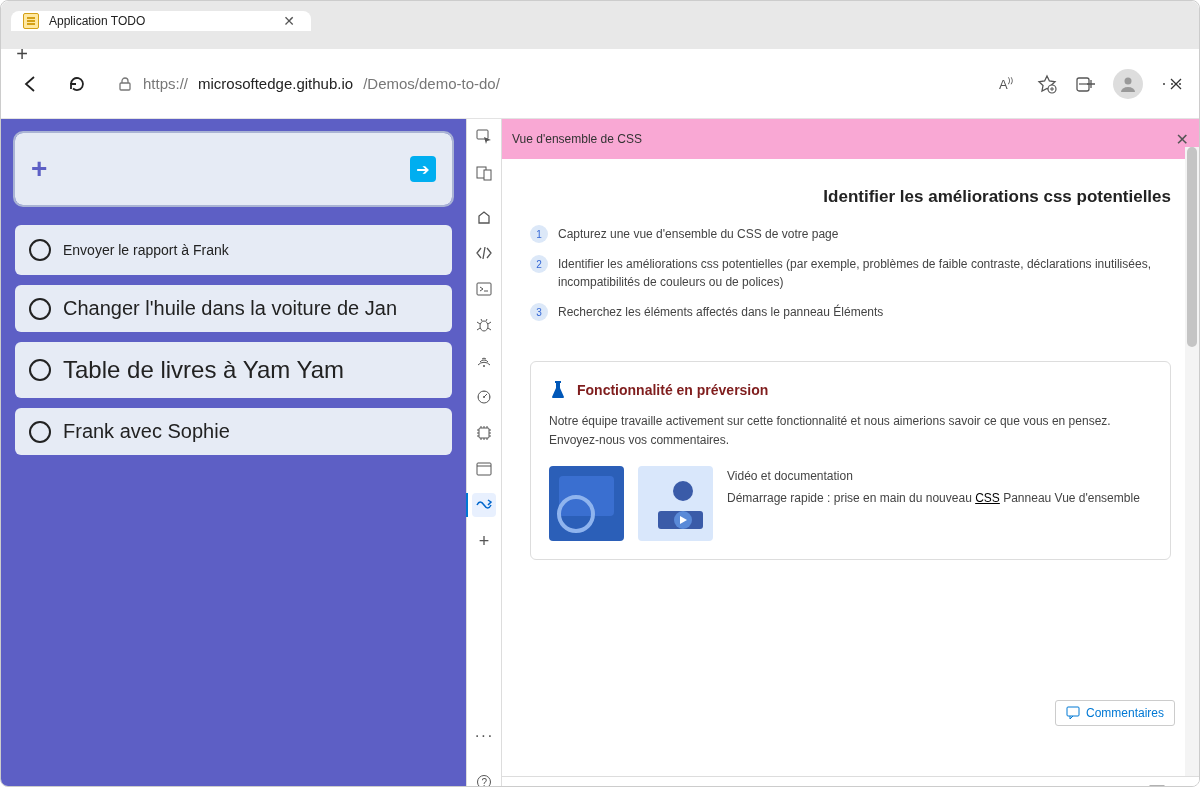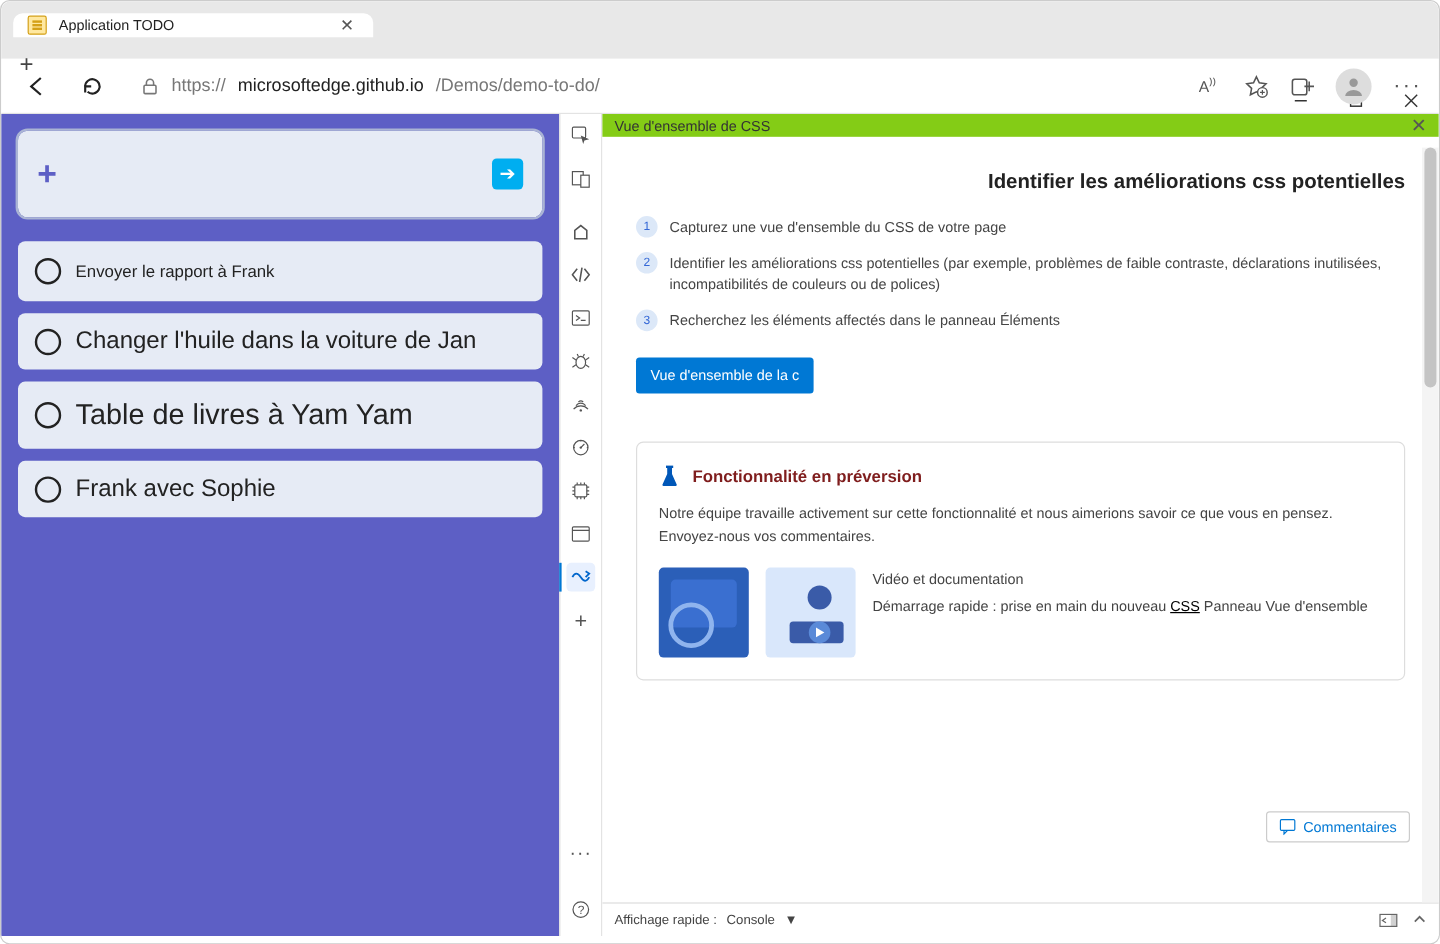--- a/index.html
+++ b/index.html
@@ -10,21 +10,21 @@
 .tab { background: #fff; height: 38px; margin-top: 10px; margin-left: 10px; padding: 0 12px; display: flex; align-items: center; gap: 10px; border-radius: 8px 8px 0 0; width: 300px; position: relative; }
 .tab-icon { width: 16px; height: 16px; background: #ffe8a0; border: 1px solid #d4a017; border-radius: 2px; position: relative; }
 .tab-icon::after { content: ""; position: absolute; top: 3px; left: 3px; right: 3px; height: 2px; background: #d4a017; box-shadow: 0 3px 0 #d4a017, 0 6px 0 #d4a017; }
 .tab-title { font-size: 12px; color: #222; flex: 1; }
 .tab-close { font-size: 14px; color: #555; cursor: pointer; padding: 2px 4px; }
 .newtab { width: 30px; height: 30px; margin: 12px 0 0 6px; display: flex; align-items: center; justify-content: center; font-size: 20px; color: #444; cursor: pointer; }
 .winctrl { margin-left: auto; display: flex; }
 .winbtn { width: 46px; height: 36px; display: flex; align-items: center; justify-content: center; color: #444; }
 
 
-.addrbar { height: 46px; background: #fff; display: flex; align-items: center; padding: 0 14px; gap: 14px; border-bottom: 1px solid #e3e3e3; }
+.addrbar { height: 70px; background: #fff; display: flex; align-items: center; padding: 0 14px; gap: 14px; border-bottom: 1px solid #e3e3e3; }
 .navbtn { width: 32px; height: 32px; display: flex; align-items: center; justify-content: center; color: #333; }
 .urlfield { flex: 1; height: 34px; display: flex; align-items: center; gap: 10px; padding: 0 10px; font-size: 15px; color: #777; }
 .urlfield .lock { color: #777; }
 .urlfield .host { color: #222; }
 .rightctrl { display: flex; align-items: center; gap: 18px; color: #555; }
 .avatar { width: 30px; height: 30px; border-radius: 50%; background: #ddd; display: flex; align-items: center; justify-content: center; }
 
 
 .main { display: flex; height: calc(787px - 48px - 54px); }
 
@@ -40,21 +40,21 @@
 
 
 .rail { width: 36px; background: #fff; border-left: 1px solid #ddd; border-right: 1px solid #ddd; display: flex; flex-direction: column; align-items: center; padding-top: 6px; gap: 12px; color: #555; font-size: 15px; }
 .rail .ritem { width: 24px; height: 24px; display: flex; align-items: center; justify-content: center; cursor: pointer; position: relative; }
 .rail .active { background: #e8f0fe; border-radius: 4px; }
 .rail .active::before { content: ""; position: absolute; left: -6px; top: 0; bottom: 0; width: 2px; background: #0078d4; }
 .rail .bottom { margin-top: auto; margin-bottom: 10px; }
 
 
 .panel { flex: 1; display: flex; flex-direction: column; background: #fff; position: relative; }
-.panelhdr { height: 19px; background: #84cc16; display: flex; align-items: center; padding: 0 10px; font-size: 12px; color: #333; text-align: right; }
+.panelhdr { height: 40px; background: #f9a8d4; display: flex; align-items: center; padding: 0 10px; font-size: 12px; color: #333; text-align: right; }
 .panelhdr .x { margin-left: auto; color: #555; cursor: pointer; font-size: 16px; }
 .panelbody { flex: 1; padding: 28px 28px 10px 28px; overflow: hidden; position: relative; }
 .phead { font-size: 17px; font-weight: 600; margin-bottom: 18px; color: #222; text-align: right; }
 .steps { list-style: none; }
 .steps li { display: flex; gap: 10px; font-size: 12px; color: #444; margin-bottom: 12px; line-height: 1.5; }
 .steps .num { width: 18px; height: 18px; border-radius: 50%; background: #dce8f8; color: #3367d6; font-size: 10px; display: flex; align-items: center; justify-content: center; flex-shrink: 0; }
 .capbtn { background: #0078d4; color: #fff; font-size: 12px; padding: 8px 12px; border: none; border-radius: 3px; margin-top: 10px; cursor: pointer; }
 .preview { border: 1px solid #ddd; border-radius: 6px; padding: 18px; margin-top: 40px; font-size: 12px; }
 .prevhead { display: flex; align-items: center; gap: 10px; font-weight: 600; font-size: 14px; margin-bottom: 12px; color: #7f1d1d; }
 .flask { color: #0057b8; font-size: 18px; }
@@ -273,21 +273,20 @@
           </li>
         <li>
             <span class="num">2</span>
             <span>Identifier les améliorations css potentielles (par exemple, problèmes de faible contraste, déclarations inutilisées, incompatibilités de couleurs ou de polices)</span>
           </li>
         <li>
             <span class="num">3</span>
             <span>Recherchez les éléments affectés dans le panneau Éléments</span>
           </li>
       </ol>
-      <button class="capbtn">Vue d'ensemble de la c</button>
 
       <div class="preview">
         <div class="prevhead">
           <span class="flask">
               <svg width="18" height="20">
                 <path d="M7 2 L7 8 L3 17 A1 1 0 0 0 4 18 L14 18 A1 1 0 0 0 15 17 L11 8 L11 2 Z" fill="#0057b8"></path>
                 <rect x="6" y="1" width="6" height="2" fill="#0057b8"></rect>
               </svg>
             </span>
           <span>Fonctionnalité en préversion</span>

